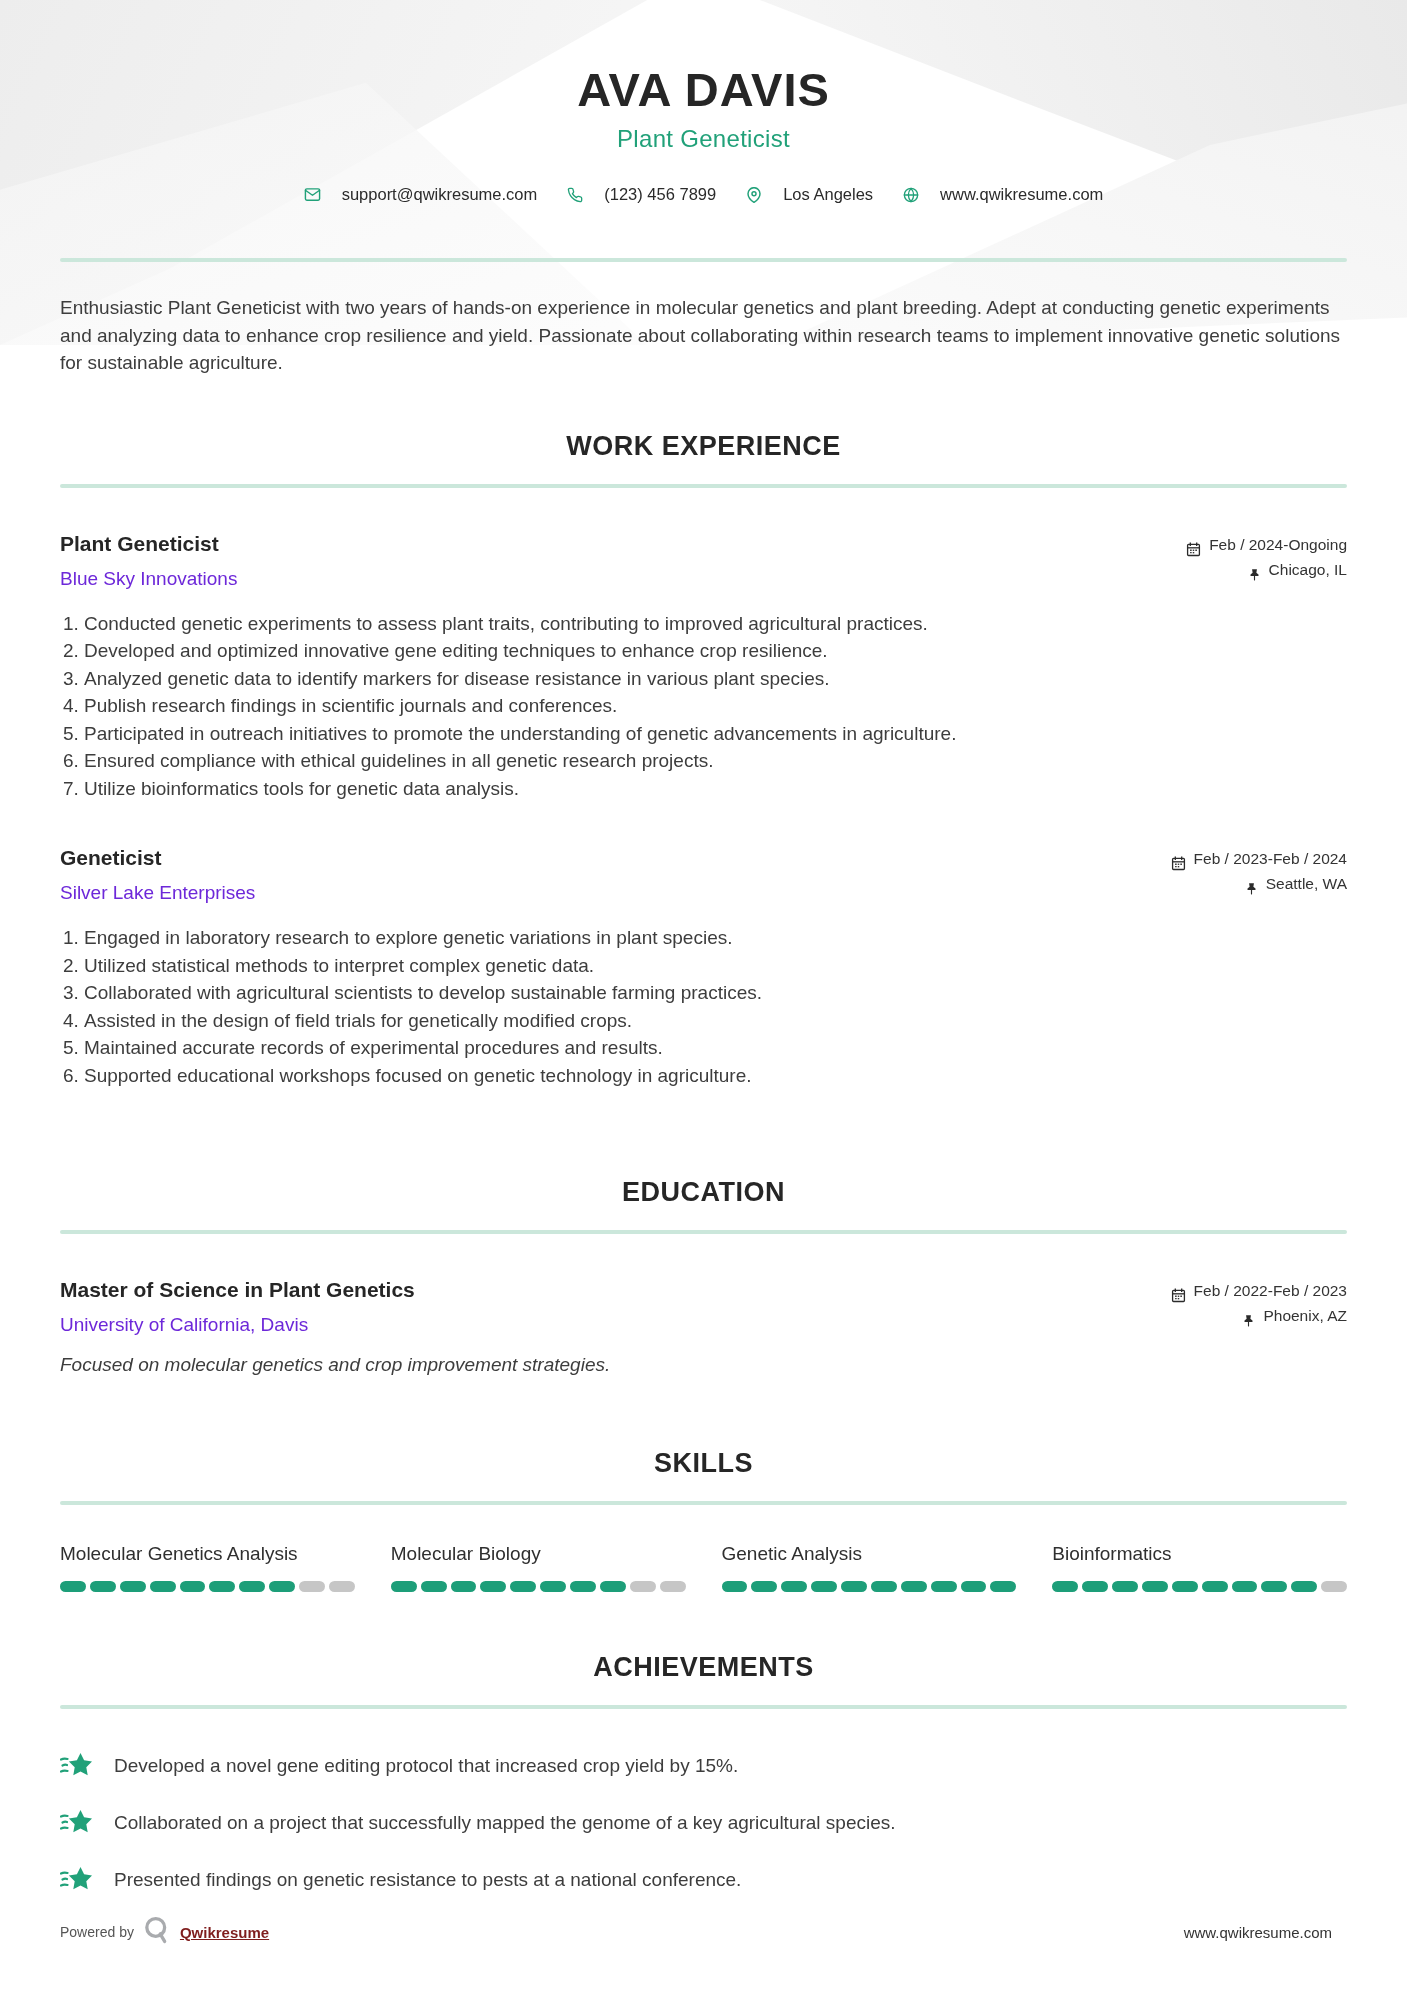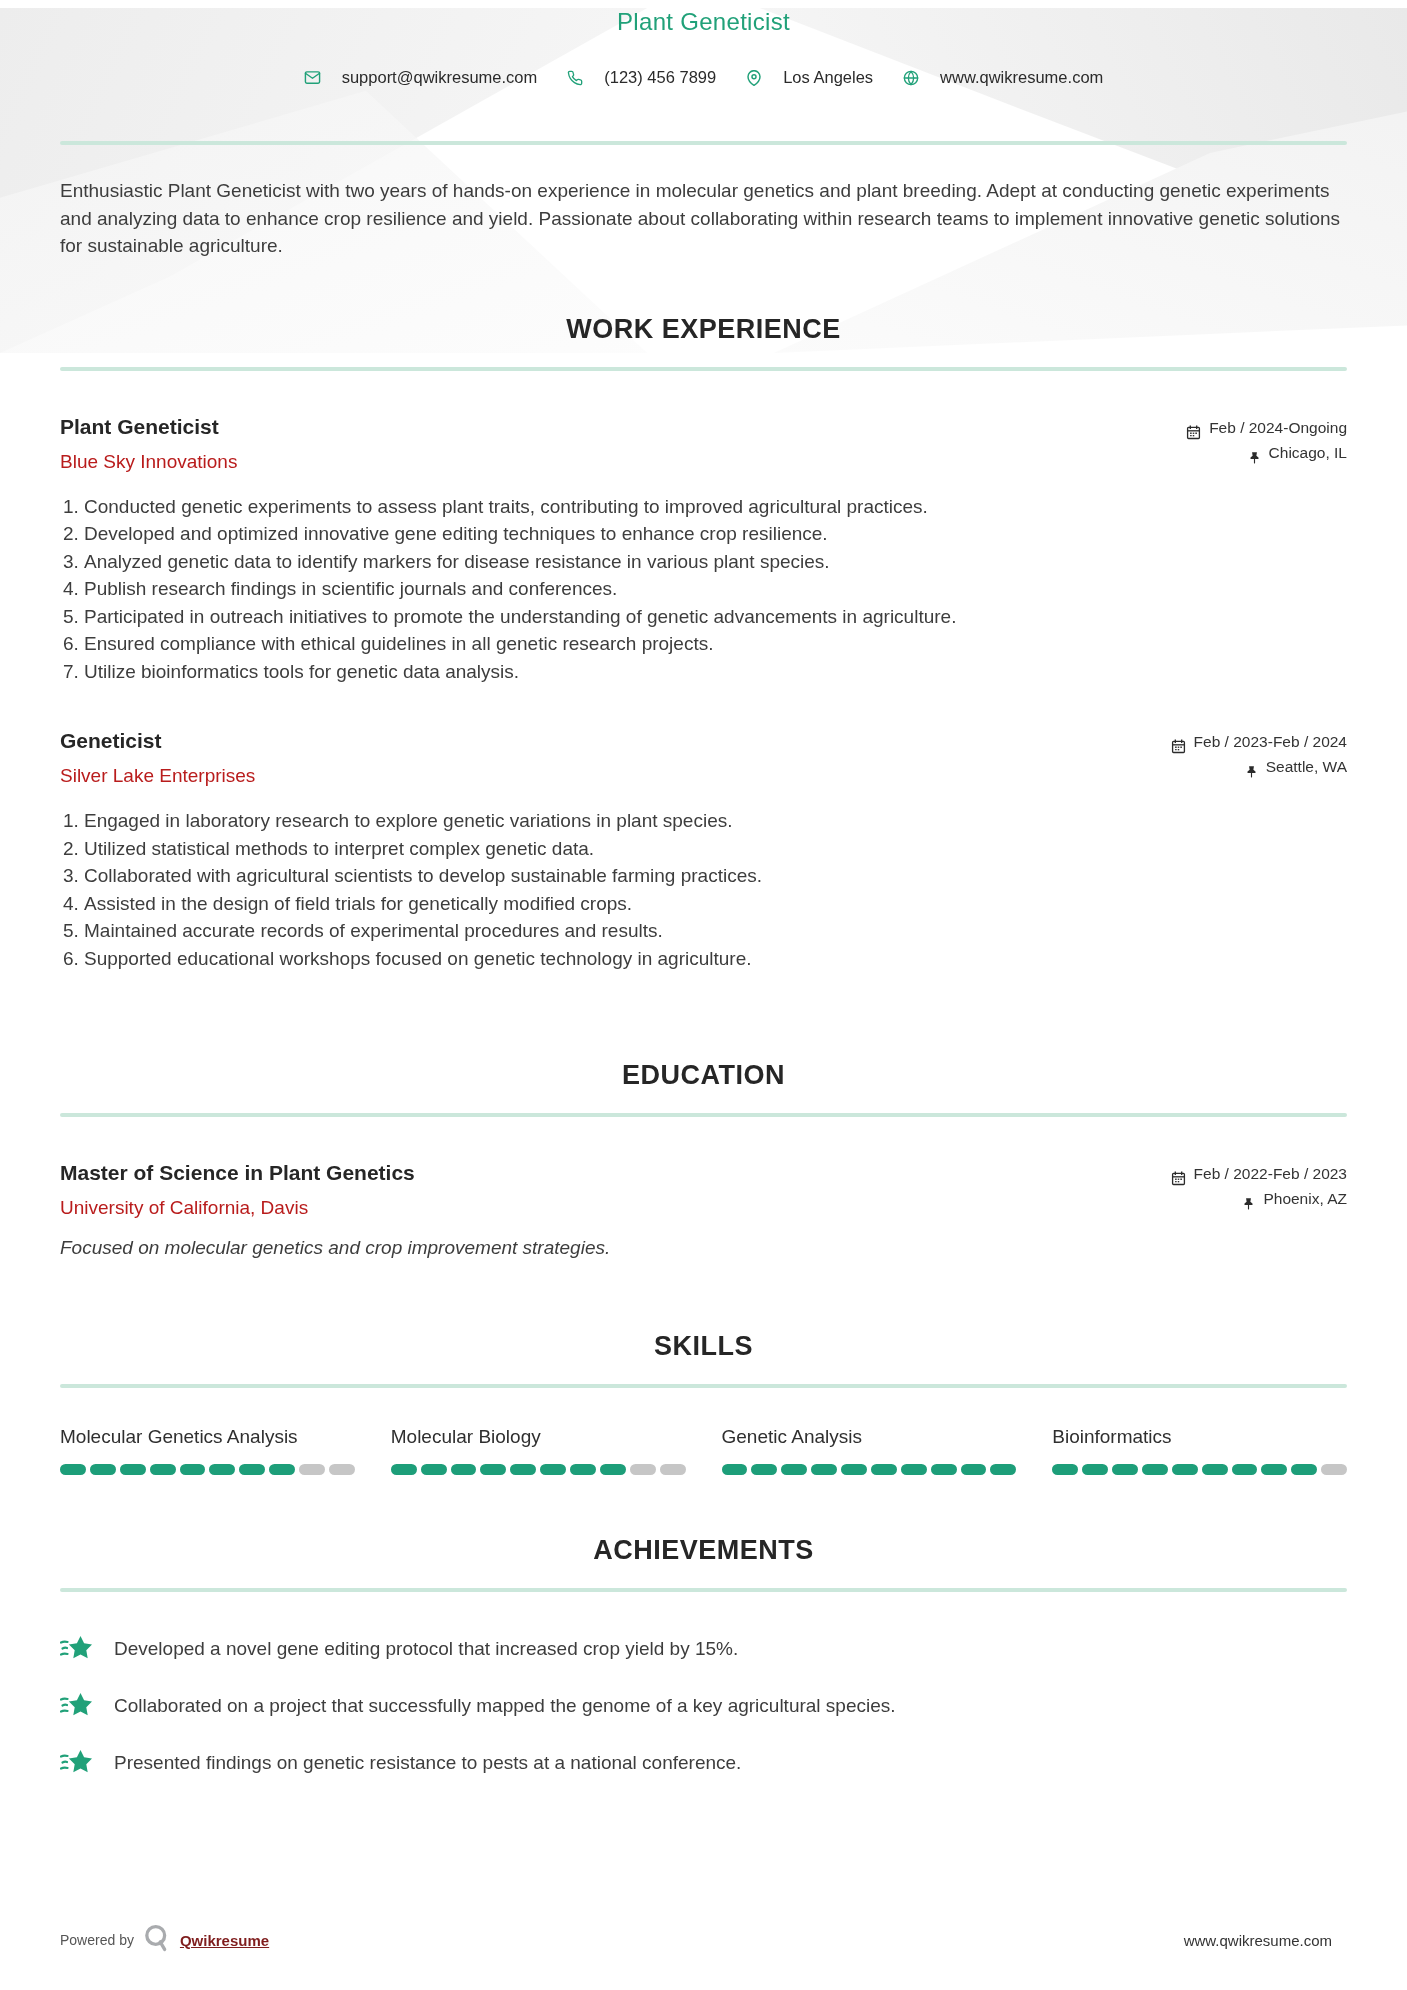--- a/index.html
+++ b/index.html
@@ -41,21 +41,21 @@
   .section-heading { text-align:center; font-size:27px; font-weight:700; color:#262626; letter-spacing:.5px; }
   .rule { height:4px; background:#cbe7db; margin-top:22px; border-radius:2px; }
 
   .summary-text { margin-top:32px; font-size:19px; line-height:27.5px; color:#3d3d3d; }
 
   
   .entry { margin-top:44px; }
   .entry-head { display:flex; justify-content:space-between; align-items:flex-start; }
   .entry-left { min-width:0; }
   .entry-title { font-size:21px; font-weight:700; color:#262626; }
-  .entry-company { margin-top:12px; font-size:19px; color:#b91c1c; }
+  .entry-company { margin-top:12px; font-size:19px; color:#6d28d9; }
   .entry-meta { text-align:right; flex-shrink:0; }
   .meta-line { display:flex; justify-content:flex-end; align-items:flex-end; gap:8px;
     font-size:15.5px; color:#333333; line-height:25px; }
   .meta-line svg { display:block; }
   .entry-desc { margin-top:18px; font-size:19px; color:#3d3d3d;font-style:italic; }
   ol.bullets { margin-top:20px; padding-left:24px; }
   ol.bullets li { font-size:19px; line-height:27.5px; color:#3d3d3d; }
 
   
   .skills-grid { margin-top:38px; display:grid; grid-template-columns:repeat(4,1fr); column-gap:36px; }
@@ -84,20 +84,21 @@
 <div class="page">
   <div class="header-bg">
     <div class="p1"></div>
       <div class="p2"></div>
       <div class="p3"></div>
       <div class="p4"></div>
   </div>
 
   <div class="content">
 
+    <div class="name">AVA DAVIS</div>
     <div class="job-title-main">Plant Geneticist</div>
 
     <div class="contact-row">
       <div class="contact-item">
         <span>
           <svg width="17" height="17" viewBox="0 0 24 24" fill="none" stroke="#21a179" stroke-width="2" stroke-linecap="round" stroke-linejoin="round">
               <rect x="2" y="4" width="20" height="16" rx="2"></rect>
               <polyline points="22,6 12,13 2,6"></polyline>
             </svg>
         </span>

